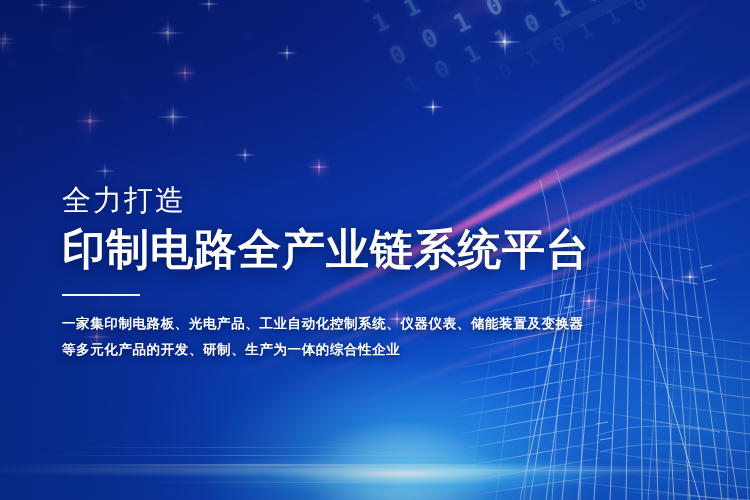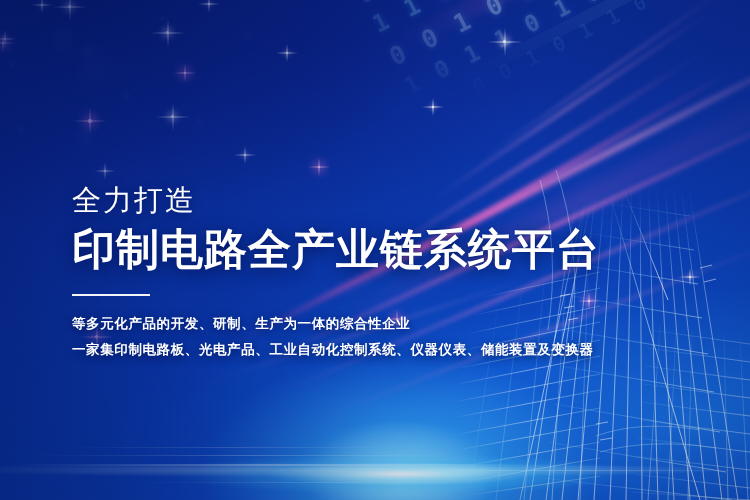--- a/index.html
+++ b/index.html
@@ -72,21 +72,21 @@
   .hstreak{position:absolute;height:1px;background:linear-gradient(90deg,rgba(255,255,255,0),rgba(215,245,255,.7),rgba(255,255,255,0));}
 
   
   .vignette{
     background:radial-gradient(ellipse 560px 380px at 375px 250px, rgba(0,0,0,0) 40%, rgba(3,14,70,.30) 100%);
   }
   
   .scrim{background:linear-gradient(95deg, rgba(6,30,120,.62) 0%, rgba(7,34,130,.40) 30%, rgba(8,40,140,.10) 52%, rgba(0,0,0,0) 66%);}
 
   
-  .content{position:absolute;left:72px;top:186px;width:560px;}
+  .content{position:absolute;left:62px;top:186px;width:560px;}
   .eyebrow{
     font-size:29px;line-height:1;color:#ffffff;font-weight:400;letter-spacing:2px;
     text-shadow:0 2px 10px rgba(4,18,80,.75);
   }
   .headline{
     margin-top:13px;font-size:43px;line-height:1;color:#ffffff;font-weight:700;letter-spacing:1px;
     text-shadow:0 3px 16px rgba(4,18,80,.85),0 0 2px rgba(10,40,140,.9);
     white-space:nowrap;
   }
   .divider{margin-top:23px;width:78px;height:2px;background:#ffffff;opacity:.95;}
@@ -301,18 +301,18 @@
   </div>
 
   <div class="layer scrim"></div>
   <div class="layer vignette"></div>
 
   <div class="content">
     <div class="eyebrow">全力打造</div>
     <div class="headline">印制电路全产业链系统平台</div>
     <div class="divider"></div>
     <div class="desc">
+      <div>一家集印制电路板、光电产品、工业自动化控制系统、仪器仪表、储能装置及变换器</div>
       <div>等多元化产品的开发、研制、生产为一体的综合性企业</div>
-      <div>一家集印制电路板、光电产品、工业自动化控制系统、仪器仪表、储能装置及变换器</div>
     </div>
   </div>
 
 </div>
 
 </body></html>

